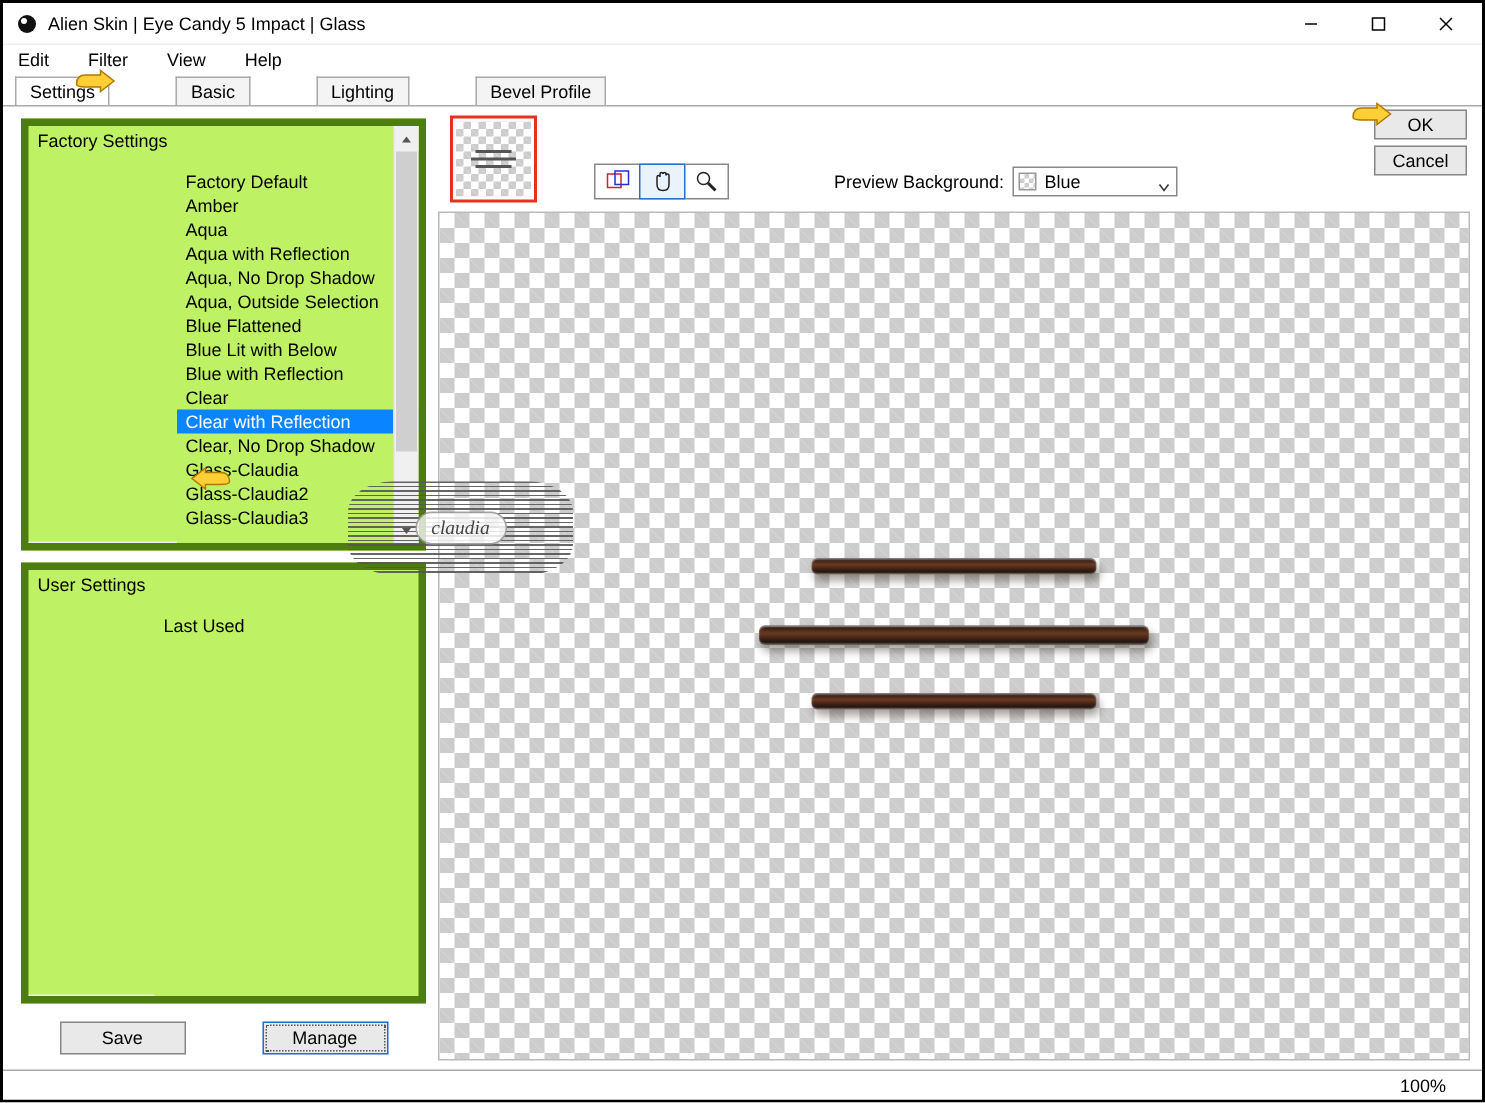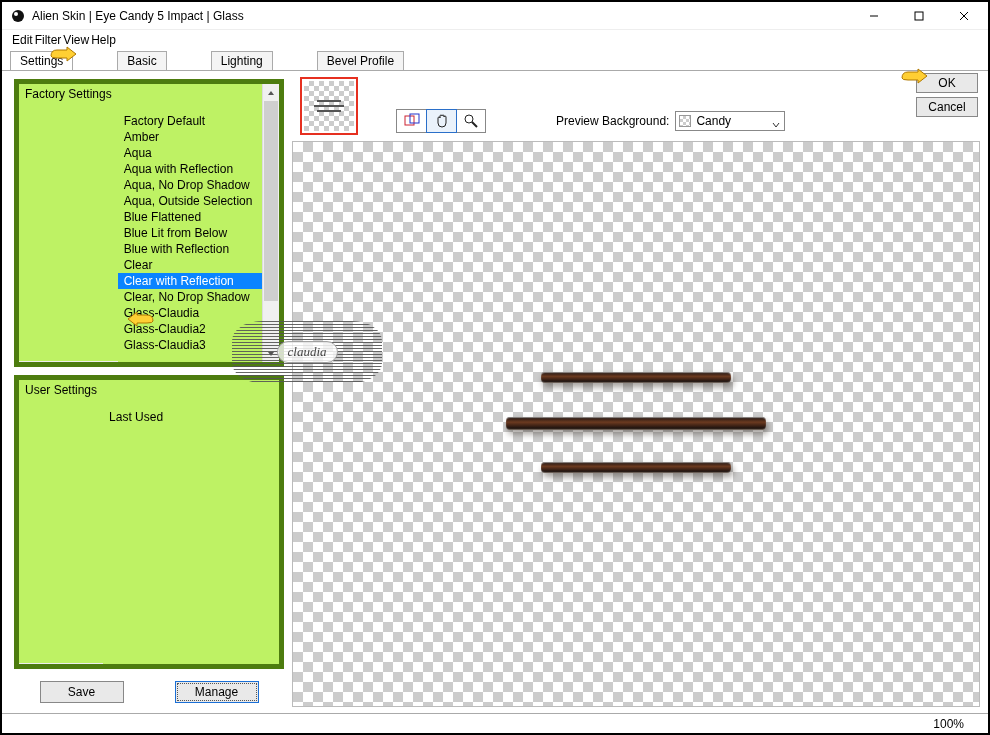--- a/index.html
+++ b/index.html
@@ -6,21 +6,21 @@
 html,body{ width:990px; height:735px; overflow:hidden; background:#fff; }
 .window{ width:990px; height:735px; border:2px solid #000; display:flex; flex-direction:column; background:#fff; }
 
 .titlebar{ height:28px; display:flex; align-items:center; padding:0 2px; border-bottom:1px solid #eee; }
 .titlebar .appicon{ width:16px; height:16px; margin:0 6px; }
 .titlebar .title{ flex:1; font-size:12px; }
 .titlebar .winbtns{ display:flex; }
 .winbtn{ width:45px; height:26px; display:flex; align-items:center; justify-content:center; }
 .winbtn svg{ width:10px; height:10px; }
 
-.menubar{ height:20px; display:flex; align-items:center; gap:2px; padding:0 10px; }
+.menubar{ height:20px; display:flex; align-items:center; gap:26px; padding:0 10px; }
 .menubar span{ color:#000; }
 .menubar span:first-child{ position:relative; }
 .hand1{ position:absolute; left:47px; top:-4px; pointer-events:none; }
 .hand2{ position:absolute; right:60px; top:-3px; pointer-events:none; }
 .hand3{ position:absolute; left:125px; top:240px; pointer-events:none; }
 .hand{ width:28px; height:20px; }
 .hand svg{ width:100%; height:100%; }
 
 .tabstrip{ height:20px; display:flex; align-items:flex-end; padding-left:8px; position:relative; }
 .tab{ padding:2px 9px; border:1px solid #aaa; border-bottom:none; background:#f4f4f4; margin-right:0px; position:relative; }
@@ -155,21 +155,21 @@
       <div class="listbox factory">
         <div class="header">Factory Settings</div>
         <div class="items" id="factory-items">
             <div class="item">Factory Default</div>
             <div class="item">Amber</div>
             <div class="item">Aqua</div>
             <div class="item">Aqua with Reflection</div>
             <div class="item">Aqua, No Drop Shadow</div>
             <div class="item">Aqua, Outside Selection</div>
             <div class="item">Blue Flattened</div>
-            <div class="item">Blue Lit from Below</div>
+            <div class="item">Blue Lit with Below</div>
             <div class="item">Blue with Reflection</div>
             <div class="item">Clear</div>
             <div class="item selected">Clear with Reflection</div>
             <div class="item">Clear, No Drop Shadow</div>
             <div class="item">Glass-Claudia</div>
             <div class="item">Glass-Claudia2</div>
             <div class="item">Glass-Claudia3</div>
           </div>
         <div class="scrollbar">
           <div class="arrow">
@@ -230,21 +230,21 @@
             <svg width="16" height="16" viewBox="0 0 16 16">
                 <circle cx="6" cy="6" r="4" fill="none" stroke="#222"></circle>
                 <line x1="9" y1="9" x2="14" y2="14" stroke="#222" stroke-width="2"></line>
               </svg>
           </div>
         </div>
         <div class="prevbg">
           <span>Preview Background:</span>
           <div class="selectwrap">
             <span class="sw-swatch"></span>
-            <span>Candy</span>
+            <span>Blue</span>
             <span class="sw-caret"><svg width="8" height="8" viewBox="0 0 8 8">
                   <path d="M1 2 L4 6 L7 2" fill="none" stroke="#333"></path>
                 </svg></span>
           </div>
         </div>
 
         <div class="okcancel">
           <div class="wbtn" style="position:relative;">OK</div>
           <div class="wbtn">Cancel</div>
         </div>

